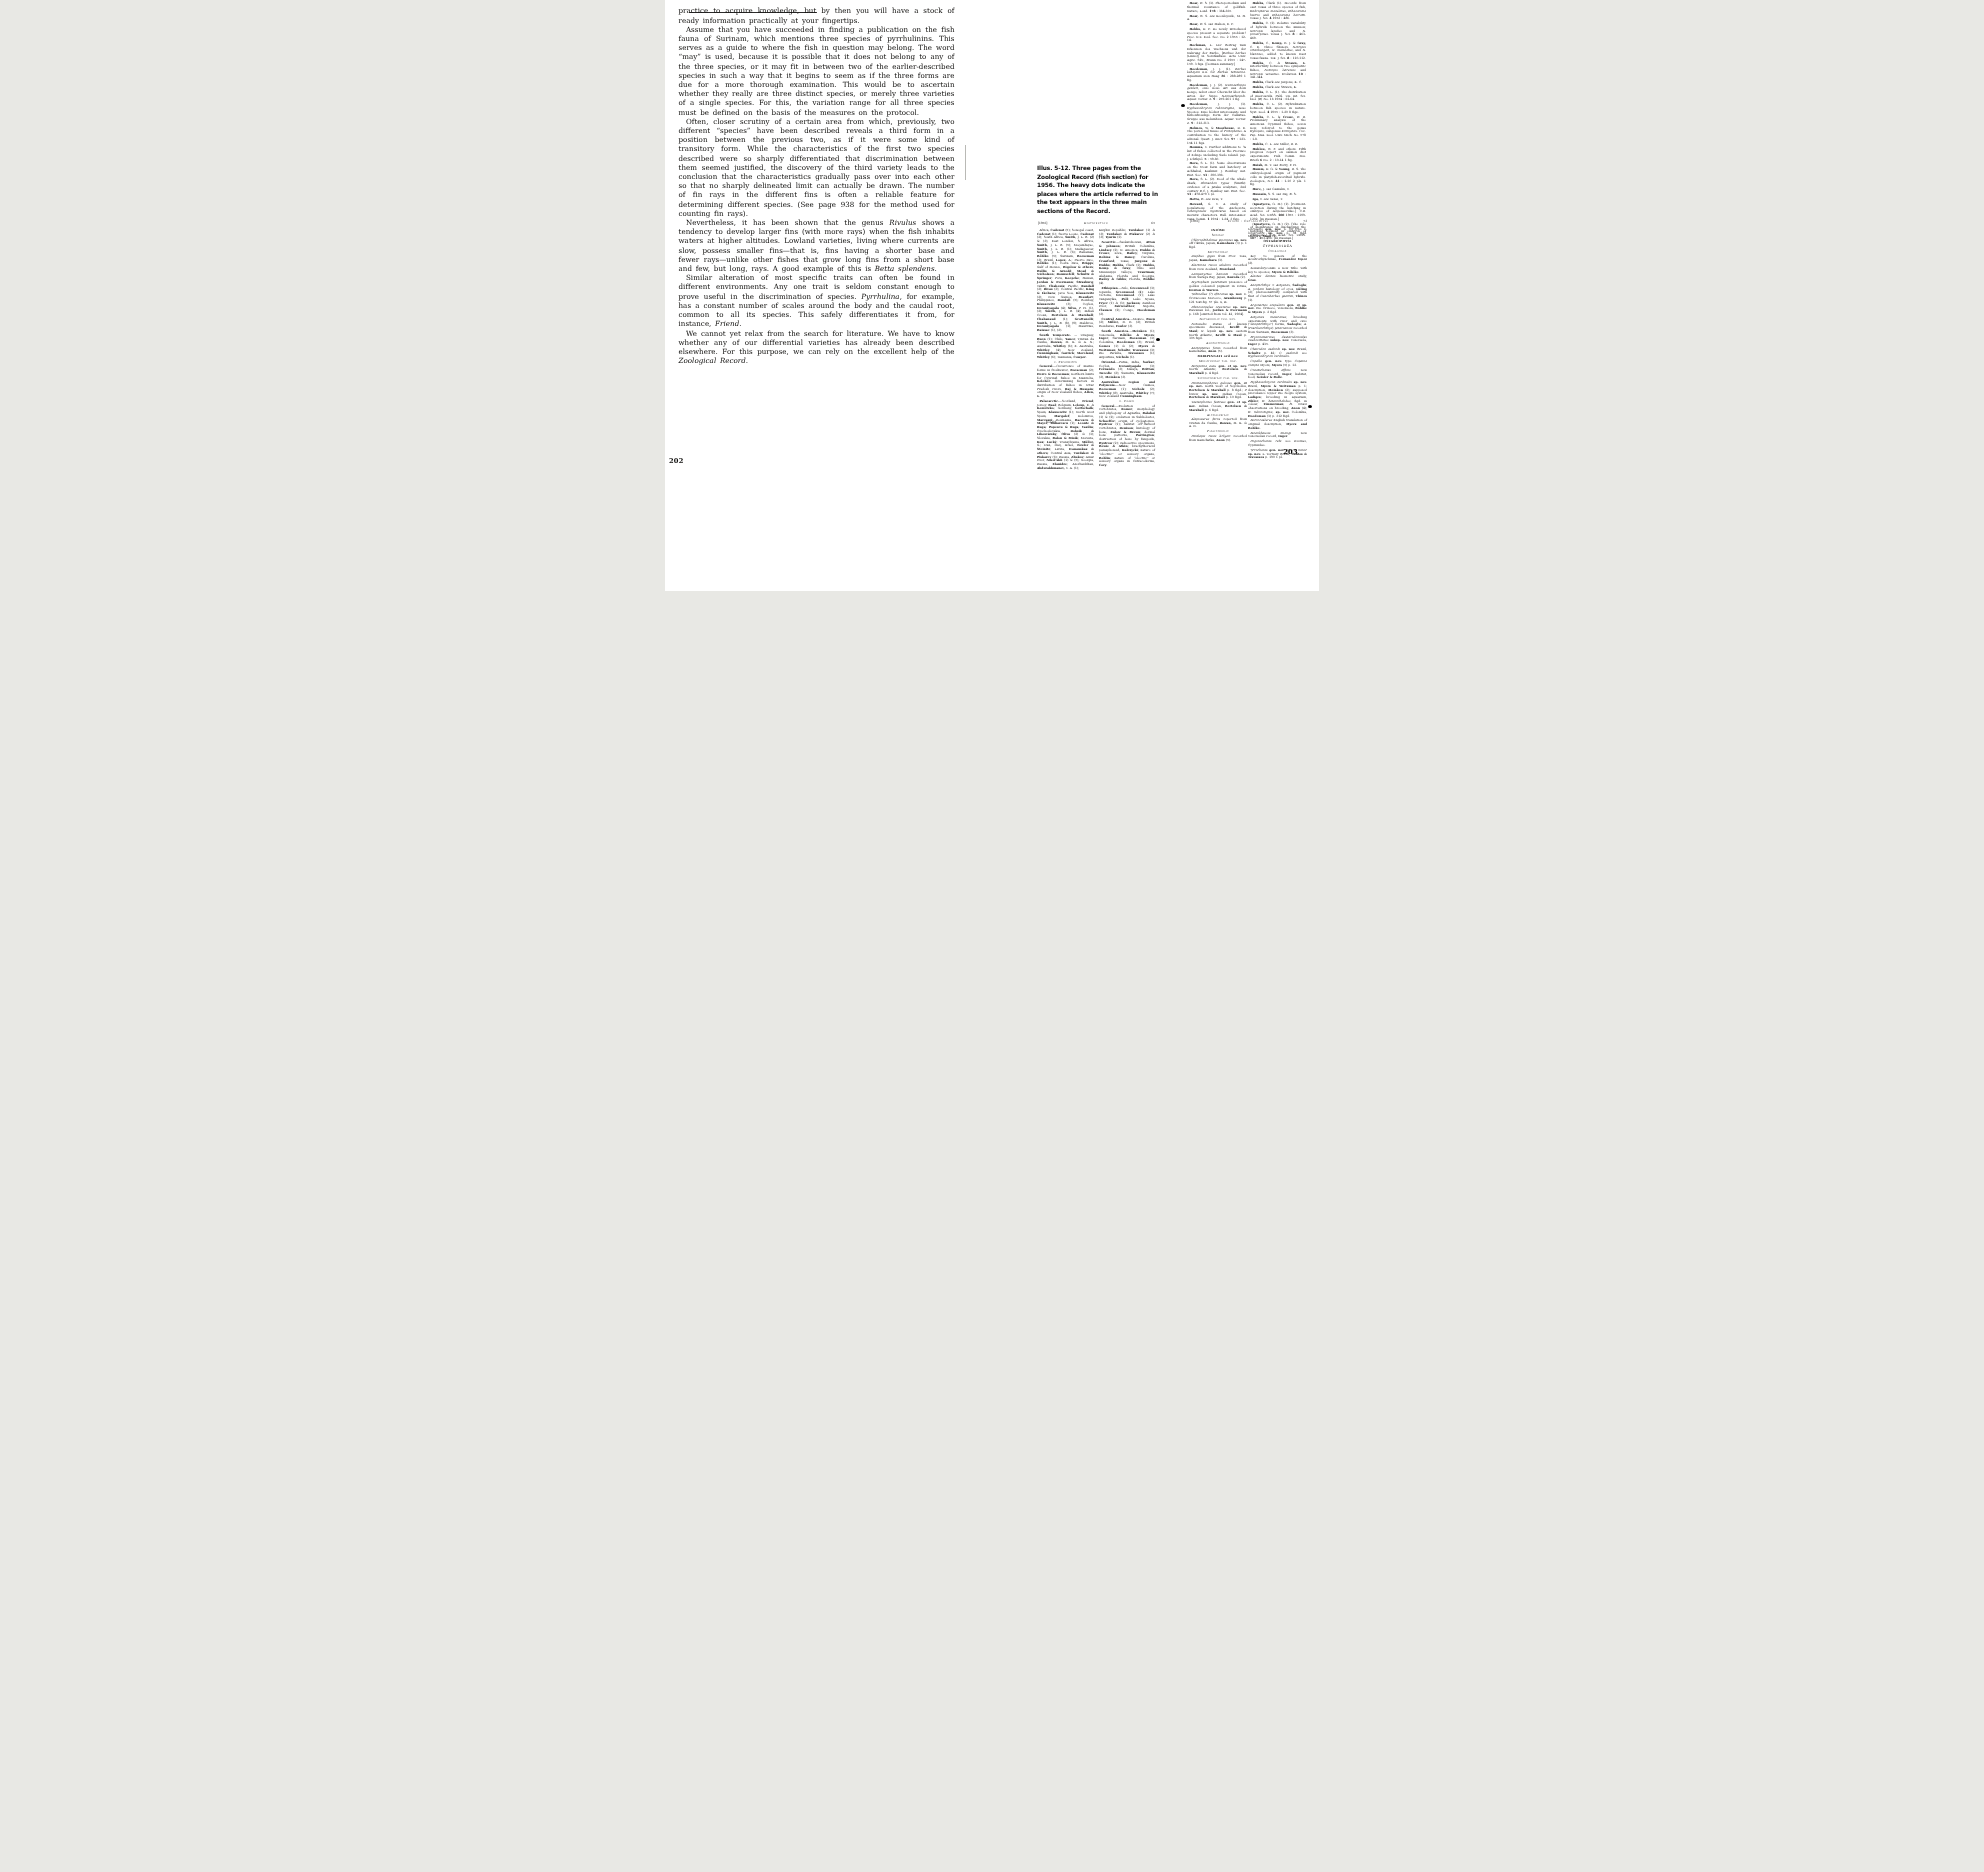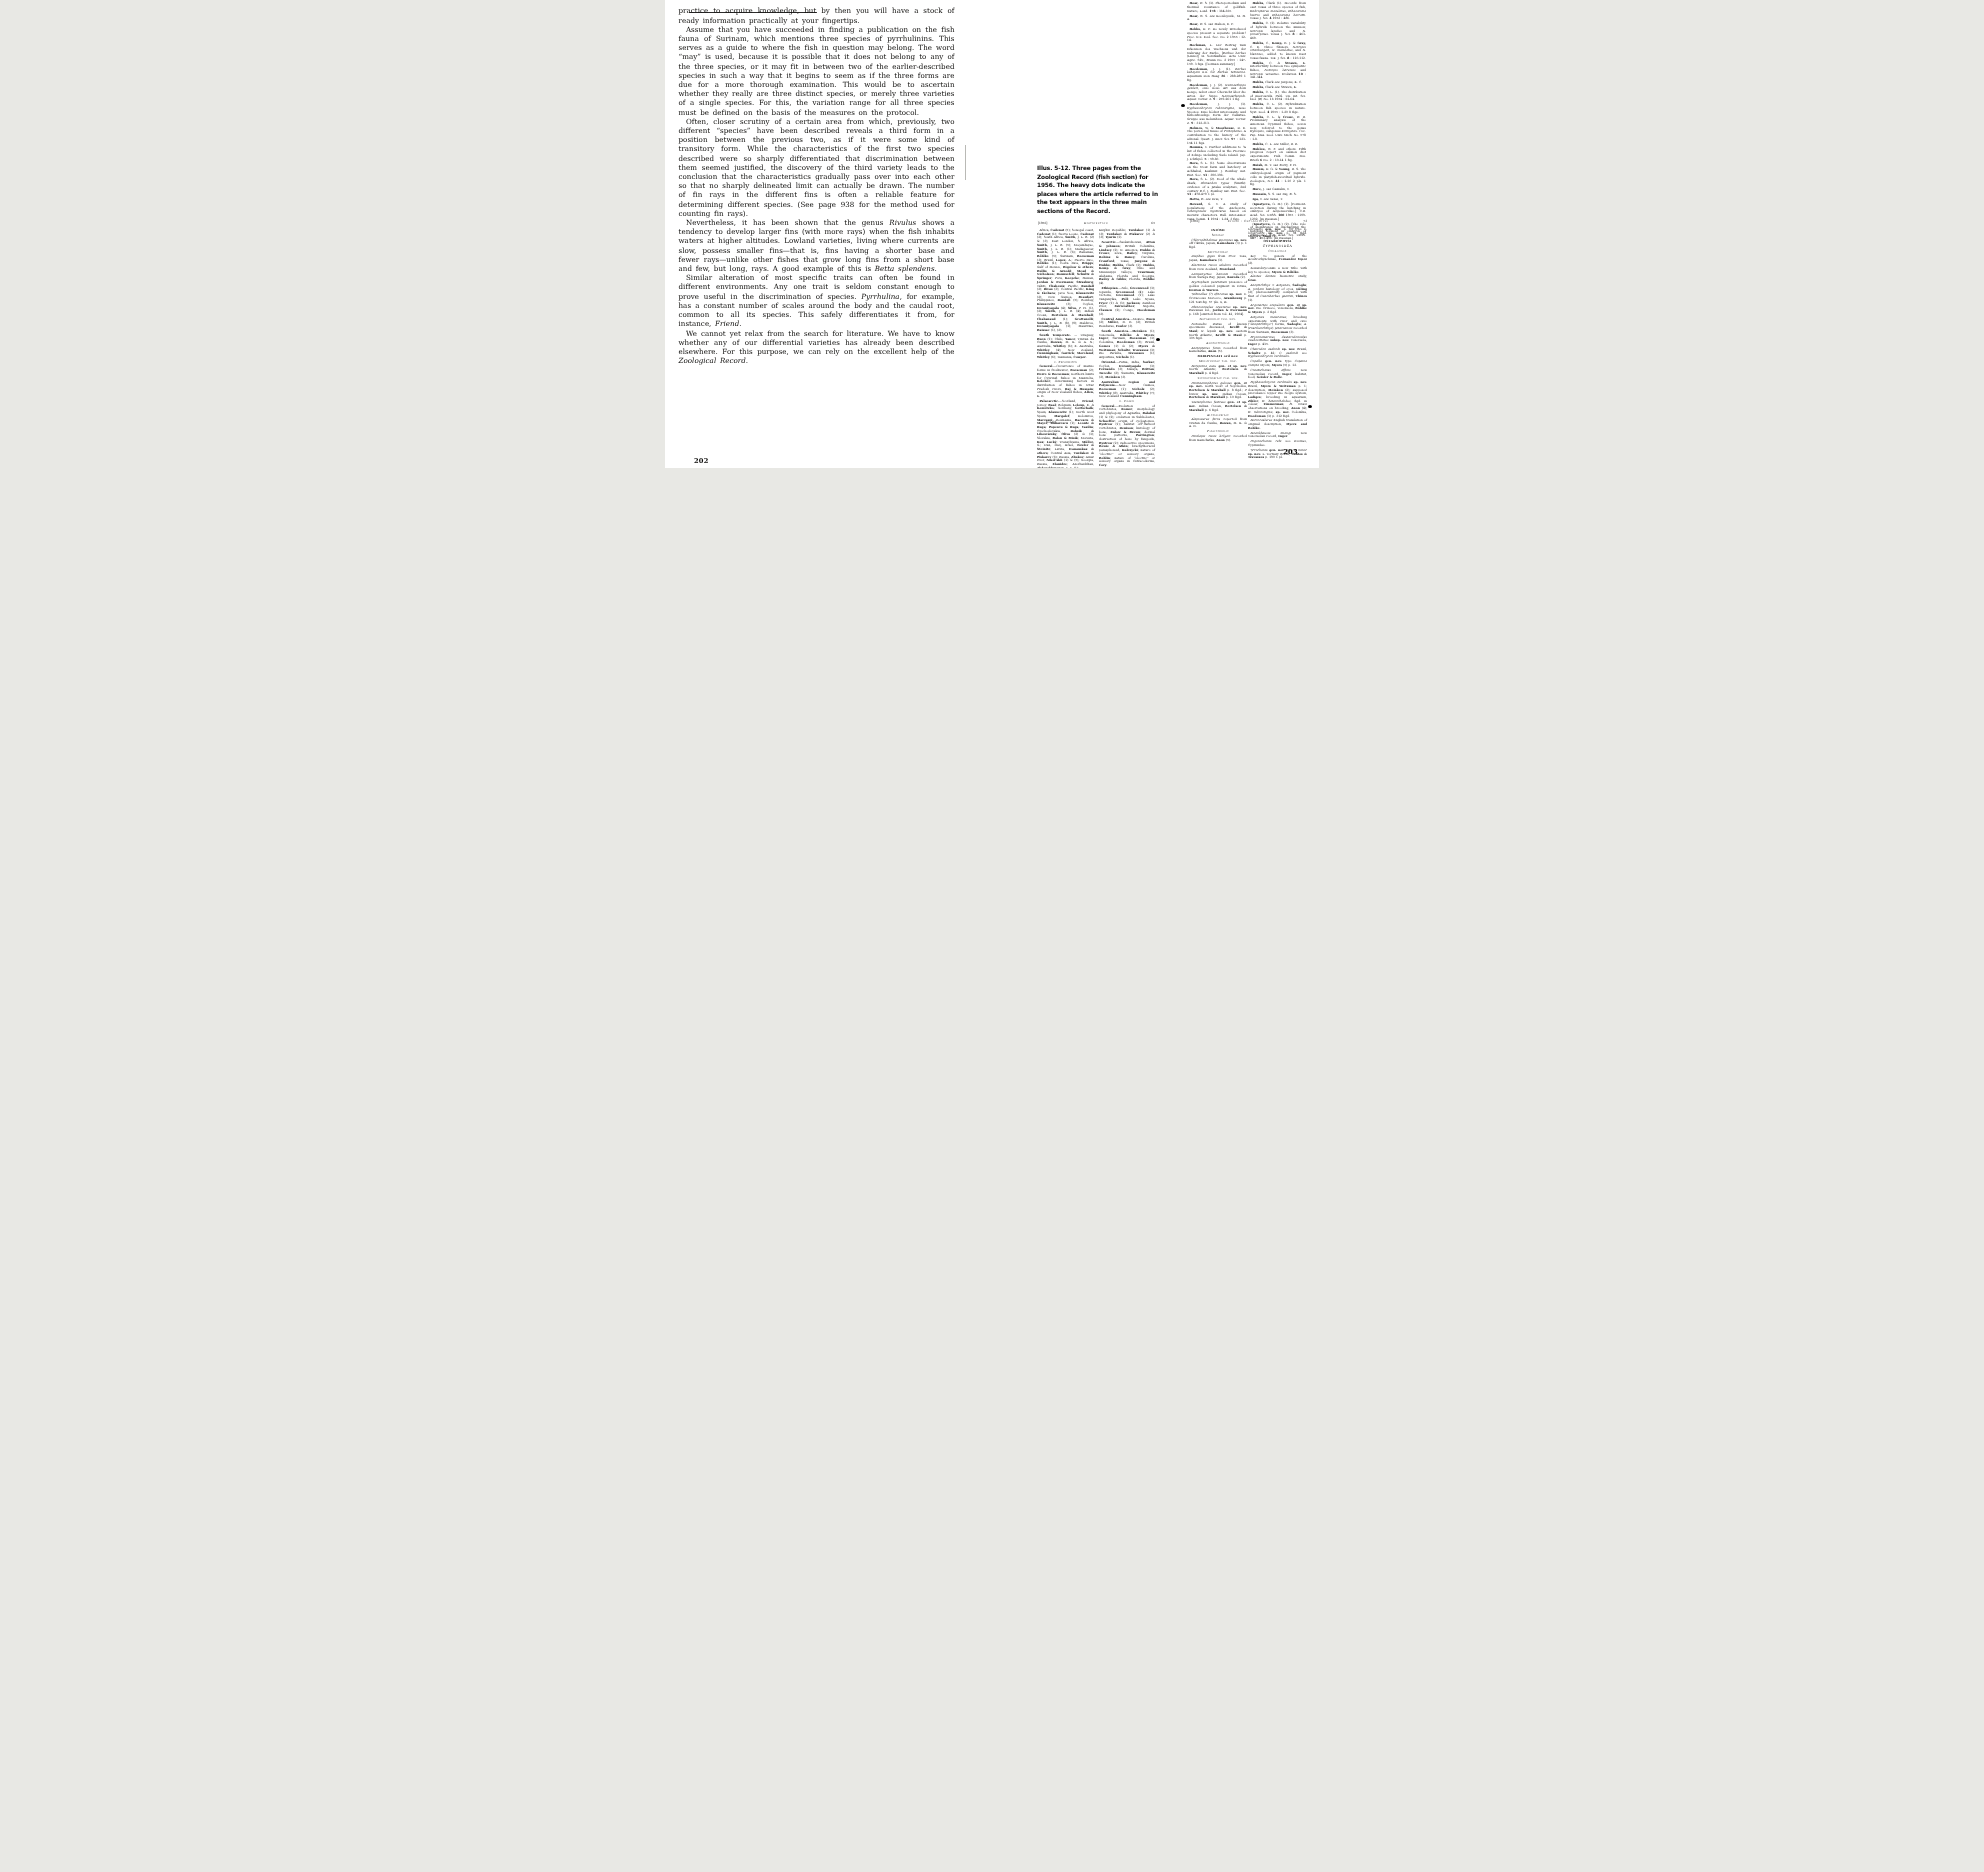--- a/index.html
+++ b/index.html
@@ -1,38 +1,38 @@
 <!DOCTYPE html>
 <html style="font-size:6.4px"><head>
 <meta charset="utf-8">
 <style>
   html,body{margin:0;padding:0;background:#e8e8e4;}
   .page{
     position:relative;
-    width:654px;height:468px;
+    width:654px;height:591px;
     margin:0 auto;
     background:#ffffff;
     color:#0e0d0b;
     overflow:hidden;
     font-family:"DejaVu Serif", serif;
   }
   
   .body-text{
     position:absolute;left:13.5px;top:6.4px;width:276px;
     font-size:7.1px;line-height:9.2px;
     text-align:justify;word-spacing:1.4px;letter-spacing:0.04px;
   }
   .body-text p{margin:0;text-indent:1.05em;}
   .body-text p.cont{text-indent:0;}
   .defect-bar{
     position:absolute;left:24px;top:11.5px;width:128px;height:1.6px;
     background:#151413;opacity:.9;border-radius:0.8px;
   }
   .pageno{position:absolute;font-size:6.7px;font-weight:bold;letter-spacing:0.2px;}
-  .pageno-left{left:29px;top:457px;}
+  .pageno-left{left:4px;top:457px;}
   .pageno-right{left:611px;top:448px;width:29px;text-align:center;}
   .gutter-mark{position:absolute;left:300px;top:145px;width:0.8px;height:35px;background:#b9b9b5;}
   
   .caption{
     position:absolute;left:372px;top:164px;width:125px;
     font-family:"DejaVu Sans", sans-serif;font-weight:700;
     font-size:5.8px;line-height:8.6px;letter-spacing:-0.1px;
     text-align:left;color:#090909;
   }
   

